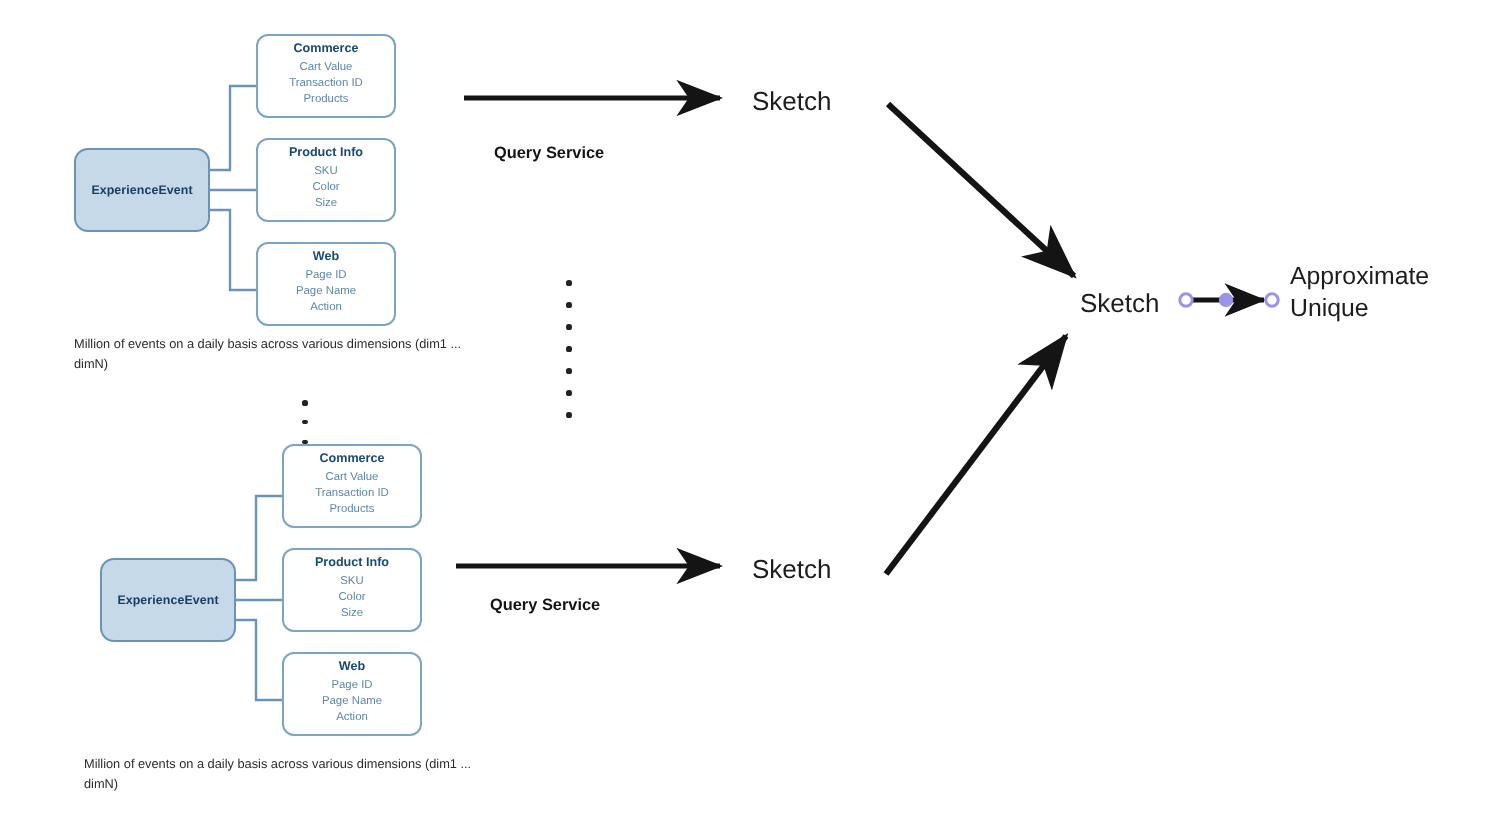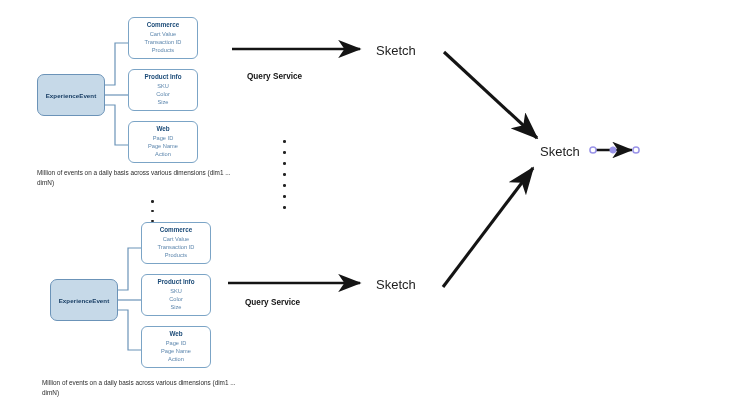--- a/index.html
+++ b/index.html
@@ -249,14 +249,15 @@
   <div class="flow-label" style="left:247px; top:72px;">Query Service</div>
 
   <div class="flow-label" style="left:245px; top:298px;">Query Service</div>
 
   <div class="node-label" style="left:376px; top:43px;">Sketch</div>
 
   <div class="node-label" style="left:376px; top:277px;">Sketch</div>
 
   <div class="node-label" style="left:540px; top:144px;">Sketch</div>
 
+  <div class="node-label big" style="left:645px; top:131px;">Approximate Unique</div>
 
 </div>
 
 </body></html>

